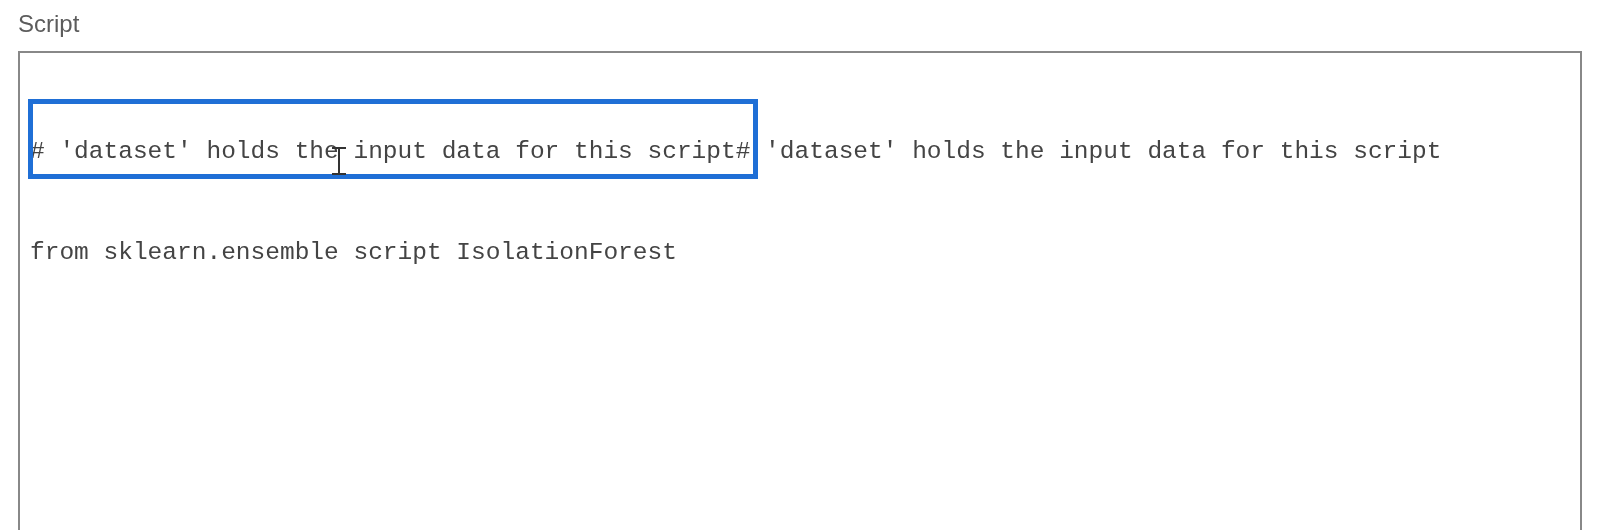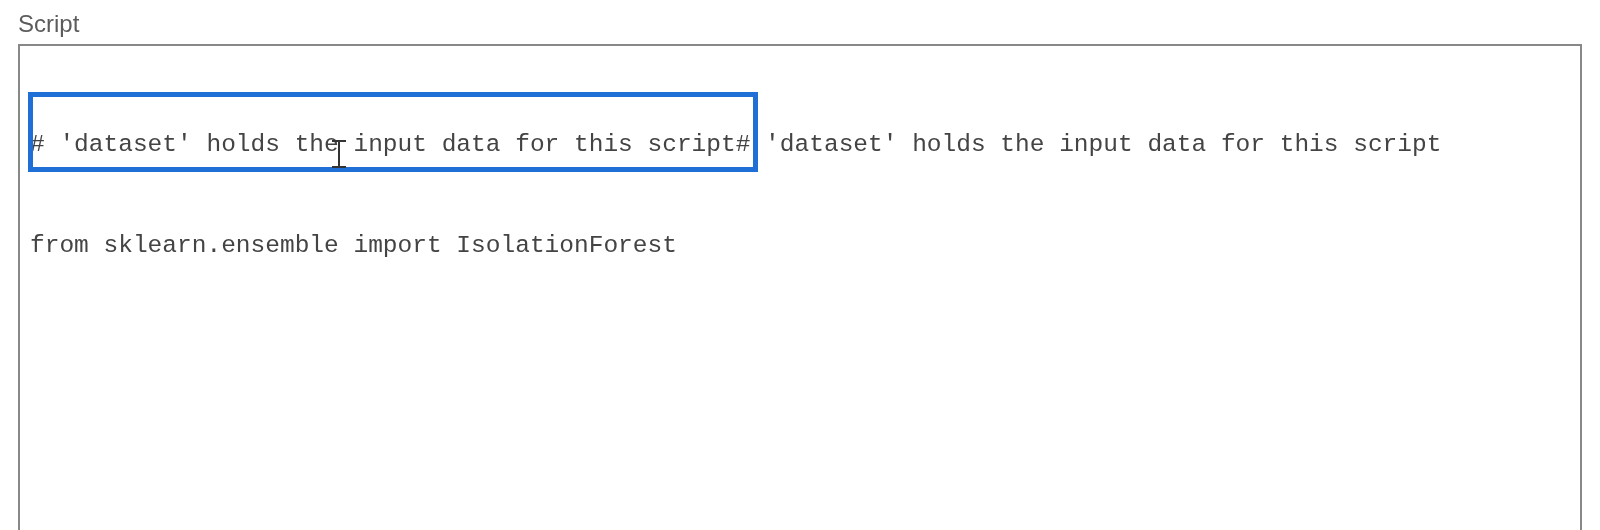--- a/index.html
+++ b/index.html
@@ -9,21 +9,21 @@
     }
     body {
       font-family: "Segoe UI", Tahoma, sans-serif;
       background: #ffffff;
       padding: 10px 18px;
       width: 1600px;
     }
     .panel-label {
       font-size: 24px;
       color: #5c5c5c;
-      margin-bottom: 6px;
+      margin-bottom: 13px;
       font-weight: 400;
     }
     .script-box {
       border: 2px solid #888888;
       background: #ffffff;
       position: relative;
       width: 100%;
     }
     .code-area {
       font-family: Consolas, "Courier New", monospace;
@@ -79,21 +79,21 @@
   </style>
 </head>
 <body>
 
 <div class="panel-label">Script</div>
 
 <div class="script-box">
 
   <div class="code-area">
     <span class="code-line"># 'dataset' holds the input data for this script# 'dataset' holds the input data for this script</span>
-    <span class="code-line">from sklearn.ensemble import IsolationForest</span>
+    <span class="code-line">from sklearn.ensemble script IsolationForest</span>
     
     
     
     
     
     
 
     <div class="highlight-box"></div>
     <div class="cursor-ibeam"><div class="stem"></div></div>
   </div>

